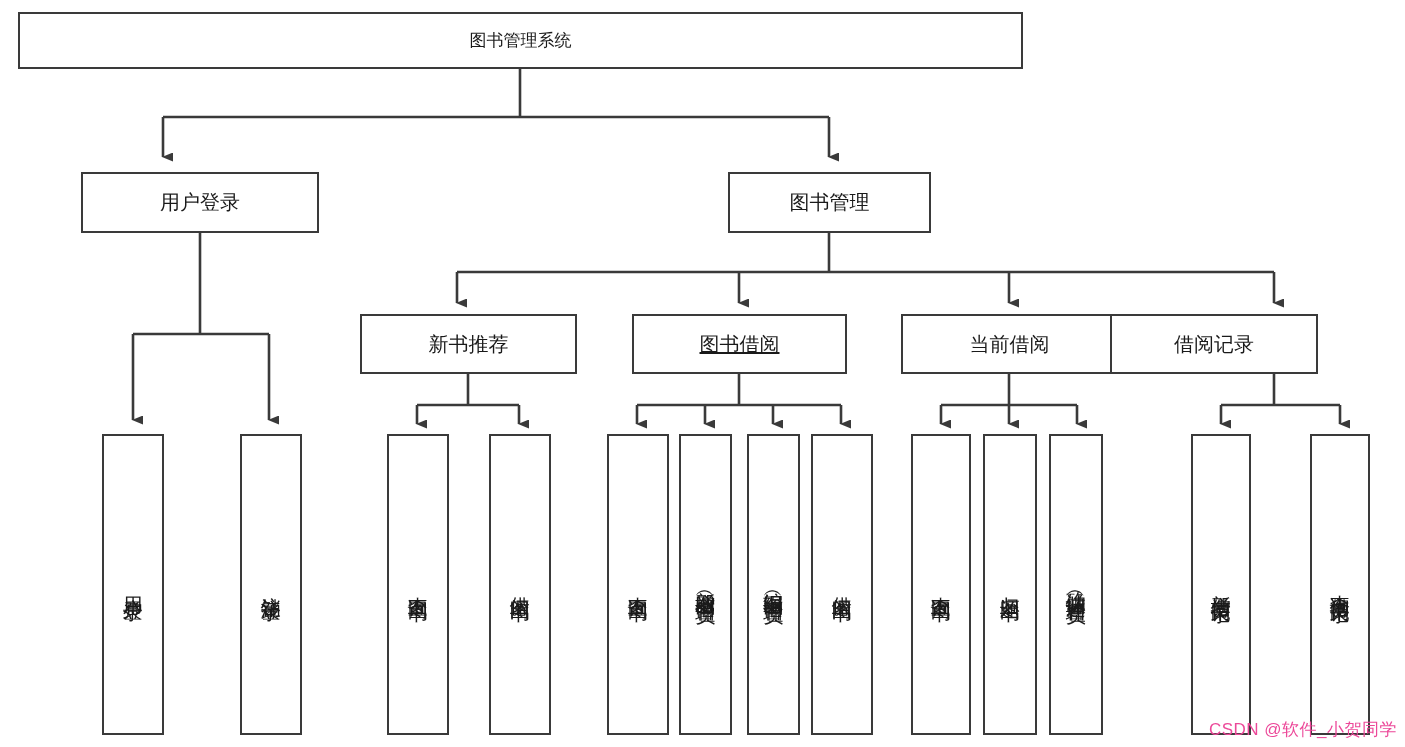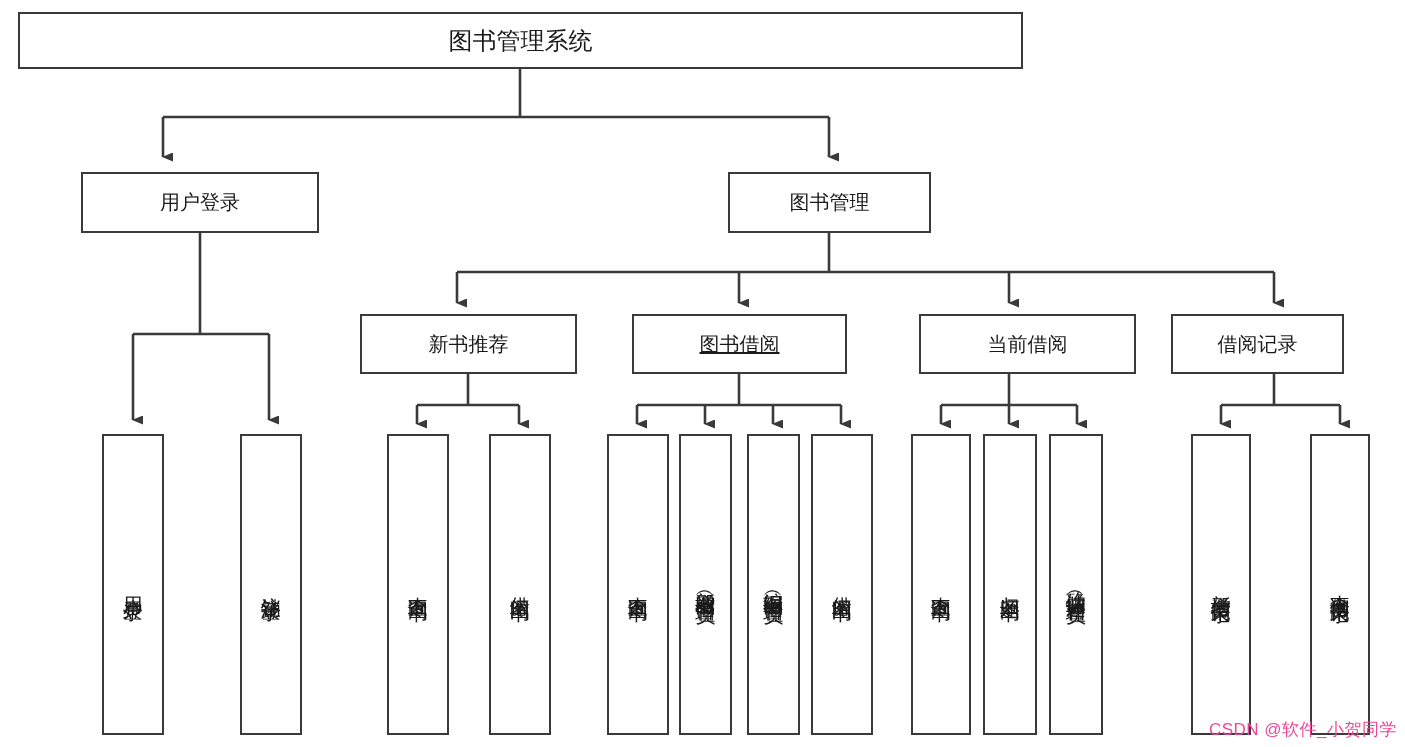--- a/index.html
+++ b/index.html
@@ -27,21 +27,21 @@
     position: absolute;
     box-sizing: border-box;
     border: 2px solid #3a3a3a;
     background: #ffffff;
     display: flex;
     align-items: center;
     justify-content: center;
     color: #1a1a1a;
   }
   .node.root {
-    font-size: 24px;
+    font-size: 17px;
   }
   .node.lvl2 {
     font-size: 20px;
   }
   .node.lvl3 {
     font-size: 20px;
   }
   .node.leaf {
     align-items: center;
     justify-content: center;
@@ -131,24 +131,24 @@
   <div class="node lvl2" style="left:728px; top:172px; width:203px; height:61px;">
     <span>图书管理</span>
   </div>
 
   <div class="node lvl3" style="left:360px; top:314px; width:217px; height:60px;">
     <span>新书推荐</span>
   </div>
   <div class="node lvl3" style="left:632px; top:314px; width:215px; height:60px;text-decoration:underline;">
     <span>图书借阅</span>
   </div>
-  <div class="node lvl3" style="left:901px; top:314px; width:217px; height:60px;margin-left:18px;">
+  <div class="node lvl3" style="left:901px; top:314px; width:217px; height:60px;">
     <span>当前借阅</span>
   </div>
-  <div class="node lvl3" style="left:1171px; top:314px; width:173px; height:60px;">
+  <div class="node lvl3" style="left:1110px; top:314px; width:208px; height:60px;">
     <span>借阅记录</span>
   </div>
 
   <div class="node leaf" style="left:102px; top:434px; width:62px; height:301px;">
     <span class="vtext">用户登录</span>
   </div>
   <div class="node leaf" style="left:240px; top:434px; width:62px; height:301px;">
     <span class="vtext">注销登录</span>
   </div>
 

